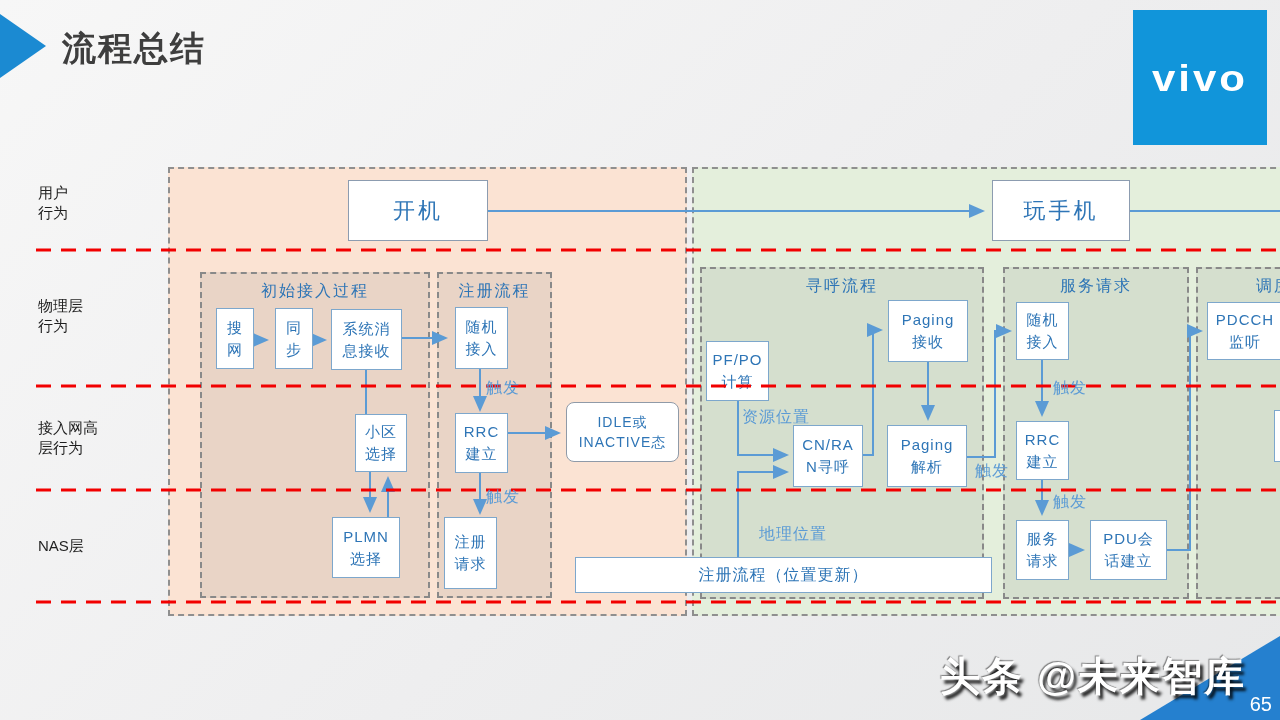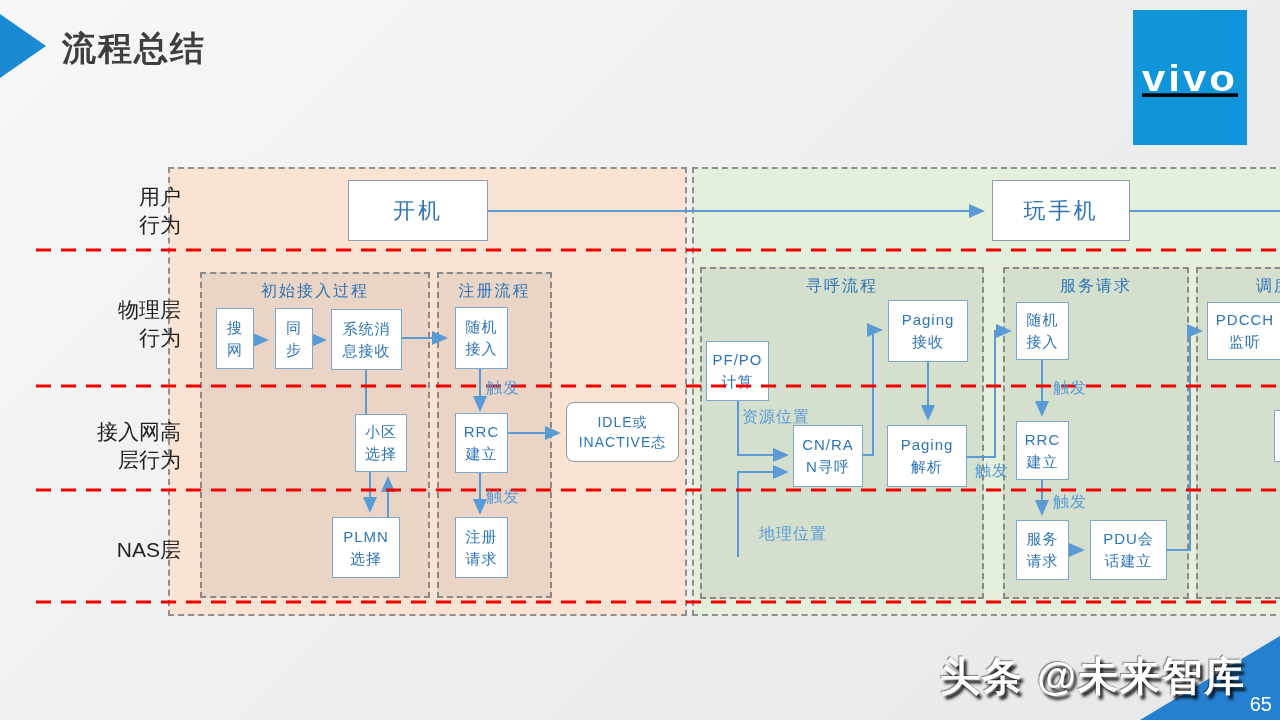--- a/index.html
+++ b/index.html
@@ -3,25 +3,25 @@
 <meta charset="utf-8">
 <style>
   html,body{margin:0;padding:0;}
   .slide{position:relative;width:1280px;height:720px;overflow:hidden;
     background:linear-gradient(135deg,#f7f7f7 0%,#eeeeef 55%,#e7e8e9 100%);
     font-family:"Liberation Sans","DejaVu Sans",sans-serif;}
   
   .title-arrow{position:absolute;left:0;top:14px;width:0;height:0;z-index:5;
     border-top:32px solid transparent;border-bottom:32px solid transparent;border-left:46px solid #1b8ad2;}
   .slide-title{position:absolute;left:62px;top:26px;font-size:34px;font-weight:bold;color:#3e3e3e;letter-spacing:2px;z-index:5;}
-  .vivo-logo{position:absolute;left:1133px;top:10px;width:114px;height:135px;background:#1195da;z-index:5;
-    display:flex;align-items:center;justify-content:center;text-decoration:underline;}
+  .vivo-logo{position:absolute;left:1133px;top:10px;width:134px;height:135px;background:#1195da;z-index:5;
+    display:flex;align-items:center;justify-content:center;}
   .vivo-logo span{color:#fff;font-size:42px;font-weight:bold;letter-spacing:3px;transform:scaleY(0.9);}
   
-  .rowlbl{position:absolute;left:29px;width:152px;text-align:right;color:#1f1f1f;font-size:21px;line-height:1.35;z-index:2;}
+  .rowlbl{position:absolute;left:38px;width:152px;text-align:left;color:#1f1f1f;font-size:15px;line-height:1.35;z-index:2;}
   .rowlbl span{display:block;}
   
   .panel{position:absolute;border:2px dashed #8f8f8f;z-index:1;}
   .panel.orange{background:#fbe3d3;}
   .panel.green{background:#e4efdc;}
   .group{position:absolute;border:2px dashed #898989;background:rgba(118,118,118,0.13);z-index:2;}
   .group-title{position:absolute;top:7px;left:0;width:100%;text-align:center;color:#2e75b6;font-size:16px;letter-spacing:2px;}
   .group-title.left-pad{text-align:left;padding-left:58px;box-sizing:border-box;}
   
   .fbox{position:absolute;background:#fff;border:1.5px solid #7da7cc;color:#2e75b6;z-index:4;box-sizing:border-box;
@@ -147,21 +147,21 @@
   </div>
 
   <div class="fbox" style="left:455px;top:307px;width:53px;height:62px">
     <span>随机</span>
       <span>接入</span>
   </div>
   <div class="fbox" style="left:455px;top:413px;width:53px;height:60px">
     <span>RRC</span>
       <span>建立</span>
   </div>
-  <div class="fbox" style="left:455px;top:517px;width:53px;height:61px">
+  <div class="fbox" style="left:444px;top:517px;width:53px;height:72px">
     <span>注册</span>
       <span>请求</span>
   </div>
   <div class="fbox round" style="left:566px;top:402px;width:113px;height:60px">
     <span>IDLE或</span>
       <span>INACTIVE态</span>
   </div>
 
   <div class="fbox" style="left:706px;top:341px;width:63px;height:60px">
     <span>PF/PO</span>
@@ -196,20 +196,23 @@
     <span>PDU会</span>
       <span>话建立</span>
   </div>
 
   <div class="fbox" style="left:1207px;top:302px;width:76px;height:58px">
     <span>PDCCH</span>
       <span>监听</span>
   </div>
   <div class="fbox" style="left:1274px;top:410px;width:40px;height:52px"></div>
 
+  <div class="fbox wide" style="left:575px;top:557px;width:417px;height:36px">
+    <span>注册流程（位置更新）</span>
+  </div>
 
   <svg class="redlines" width="1280" height="720">
     <g stroke="#f20000" stroke-width="3" fill="none" stroke-dasharray="15 10">
       <path d="M36,250 H1280"></path>
       <path d="M36,386 H1280"></path>
       <path d="M36,490 H1280"></path>
       <path d="M36,602 H1280"></path>
     </g>
   </svg>
 

